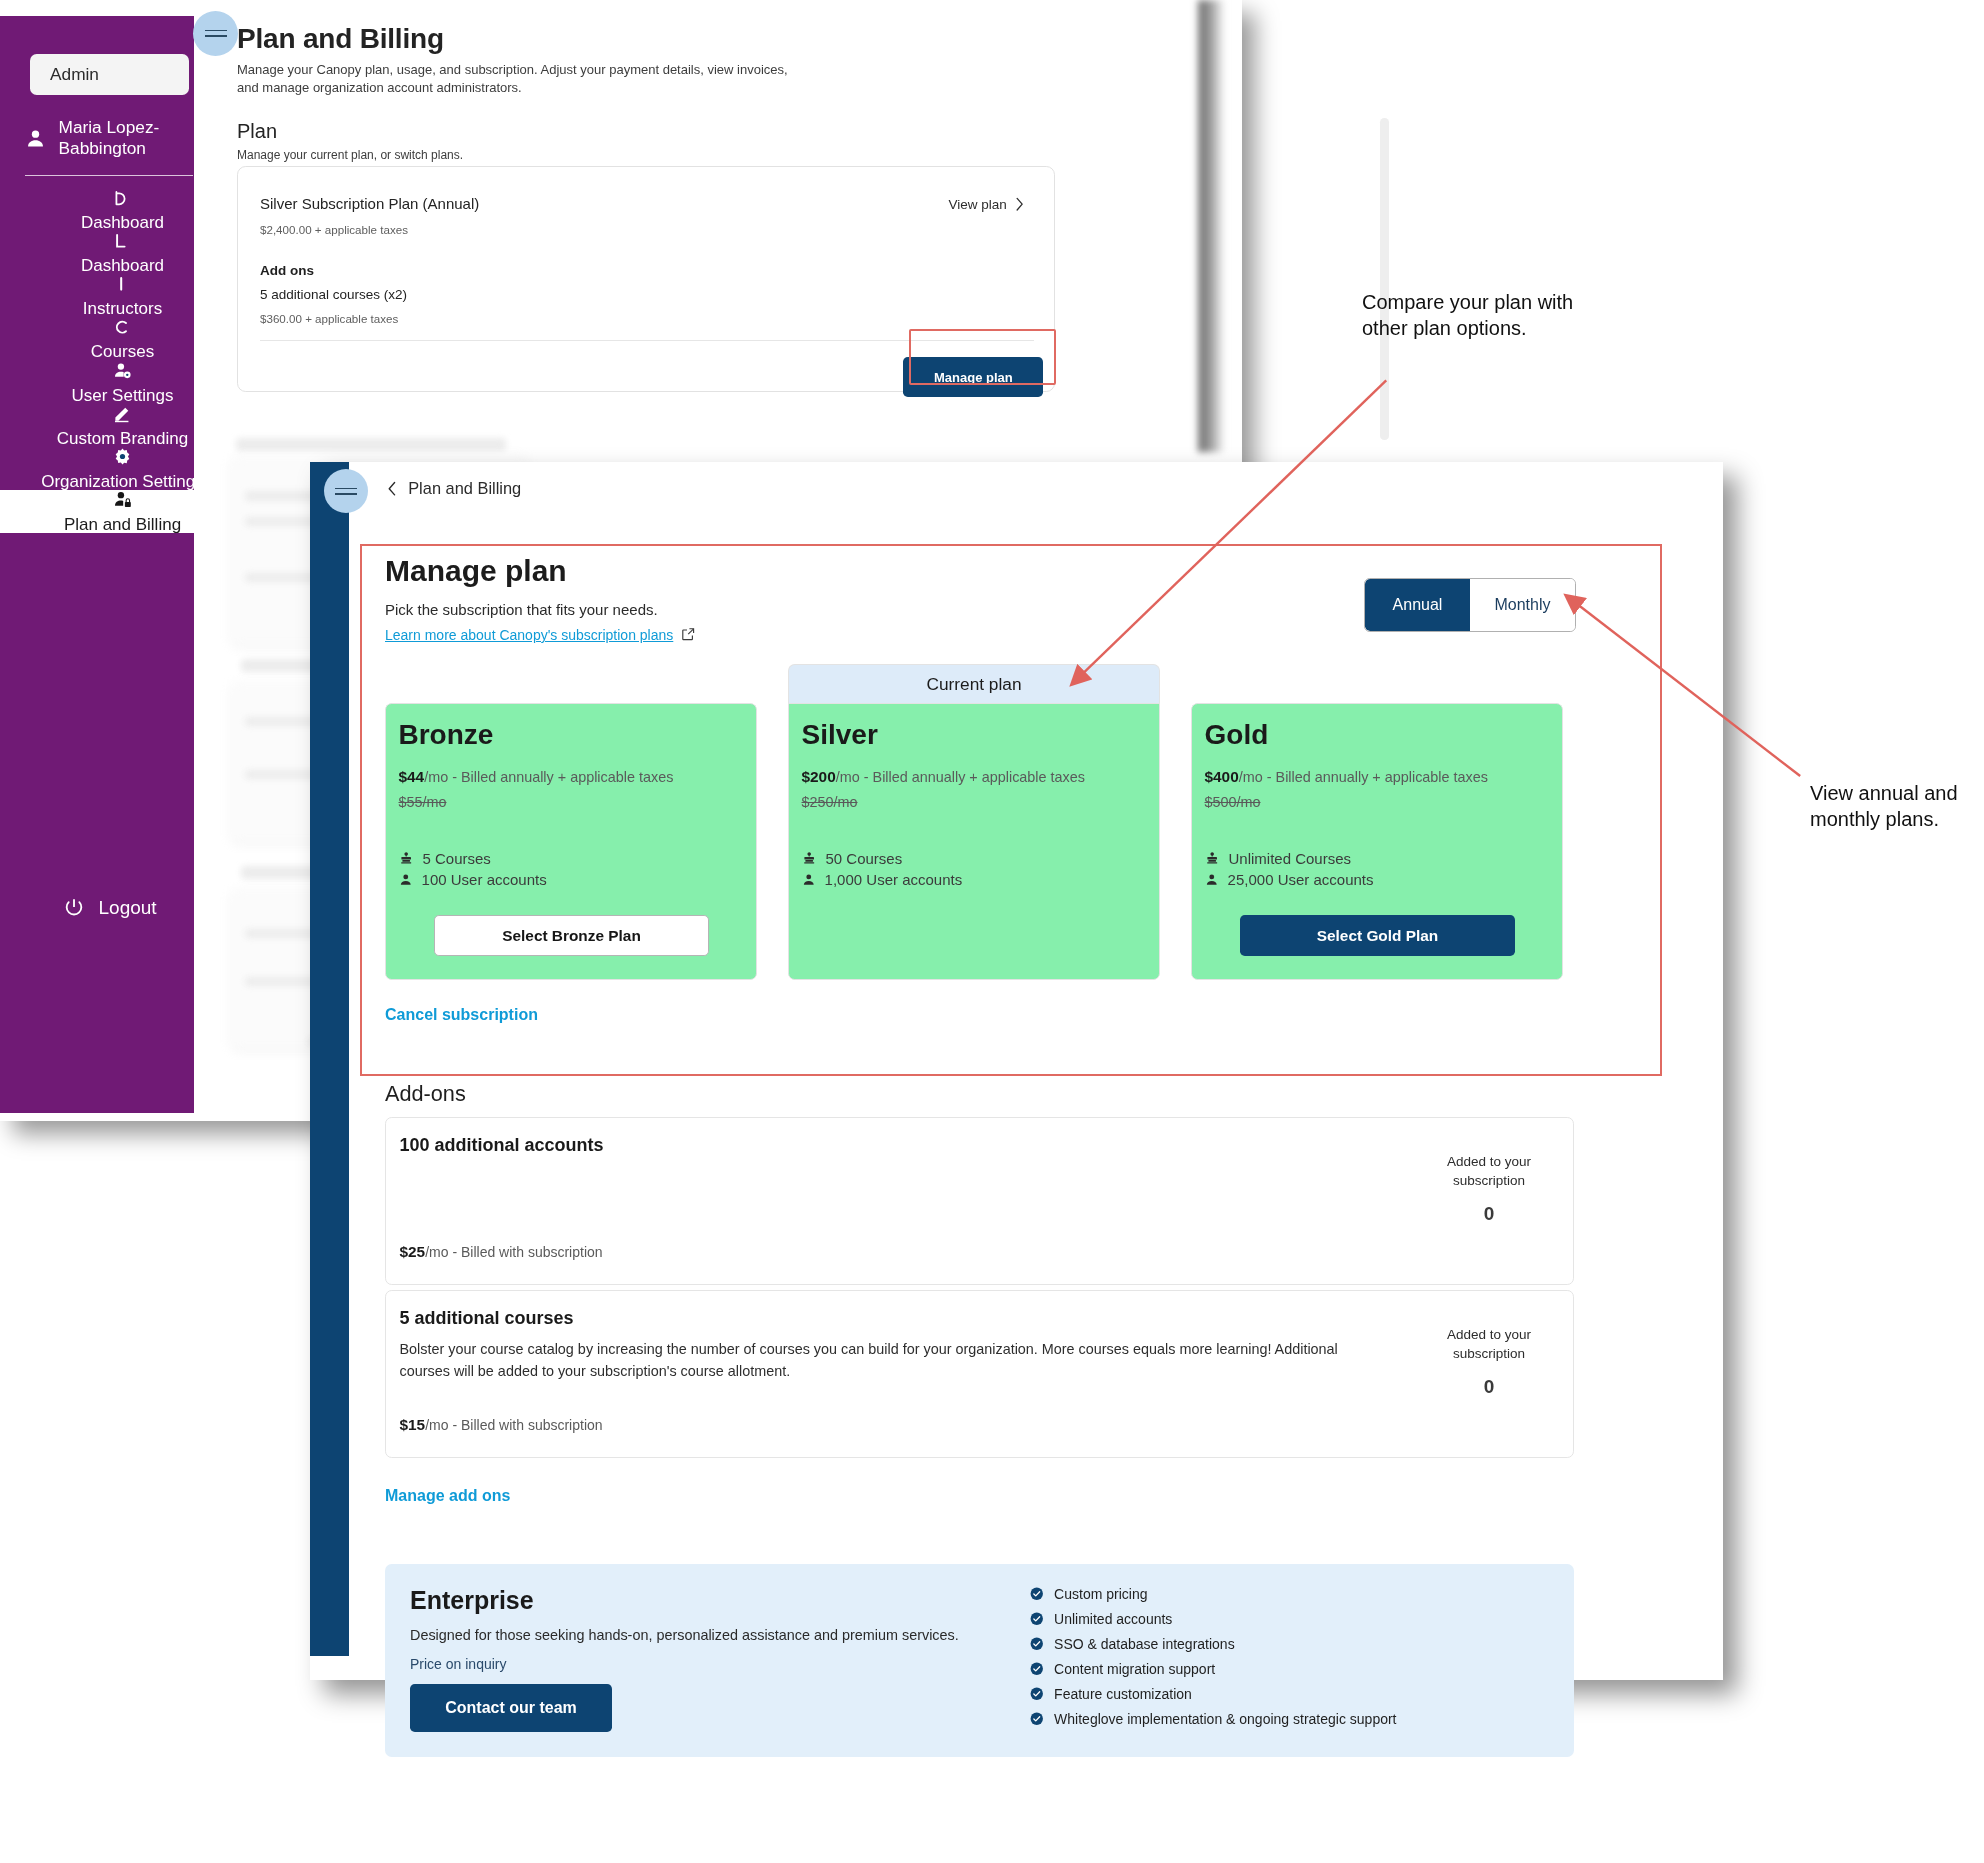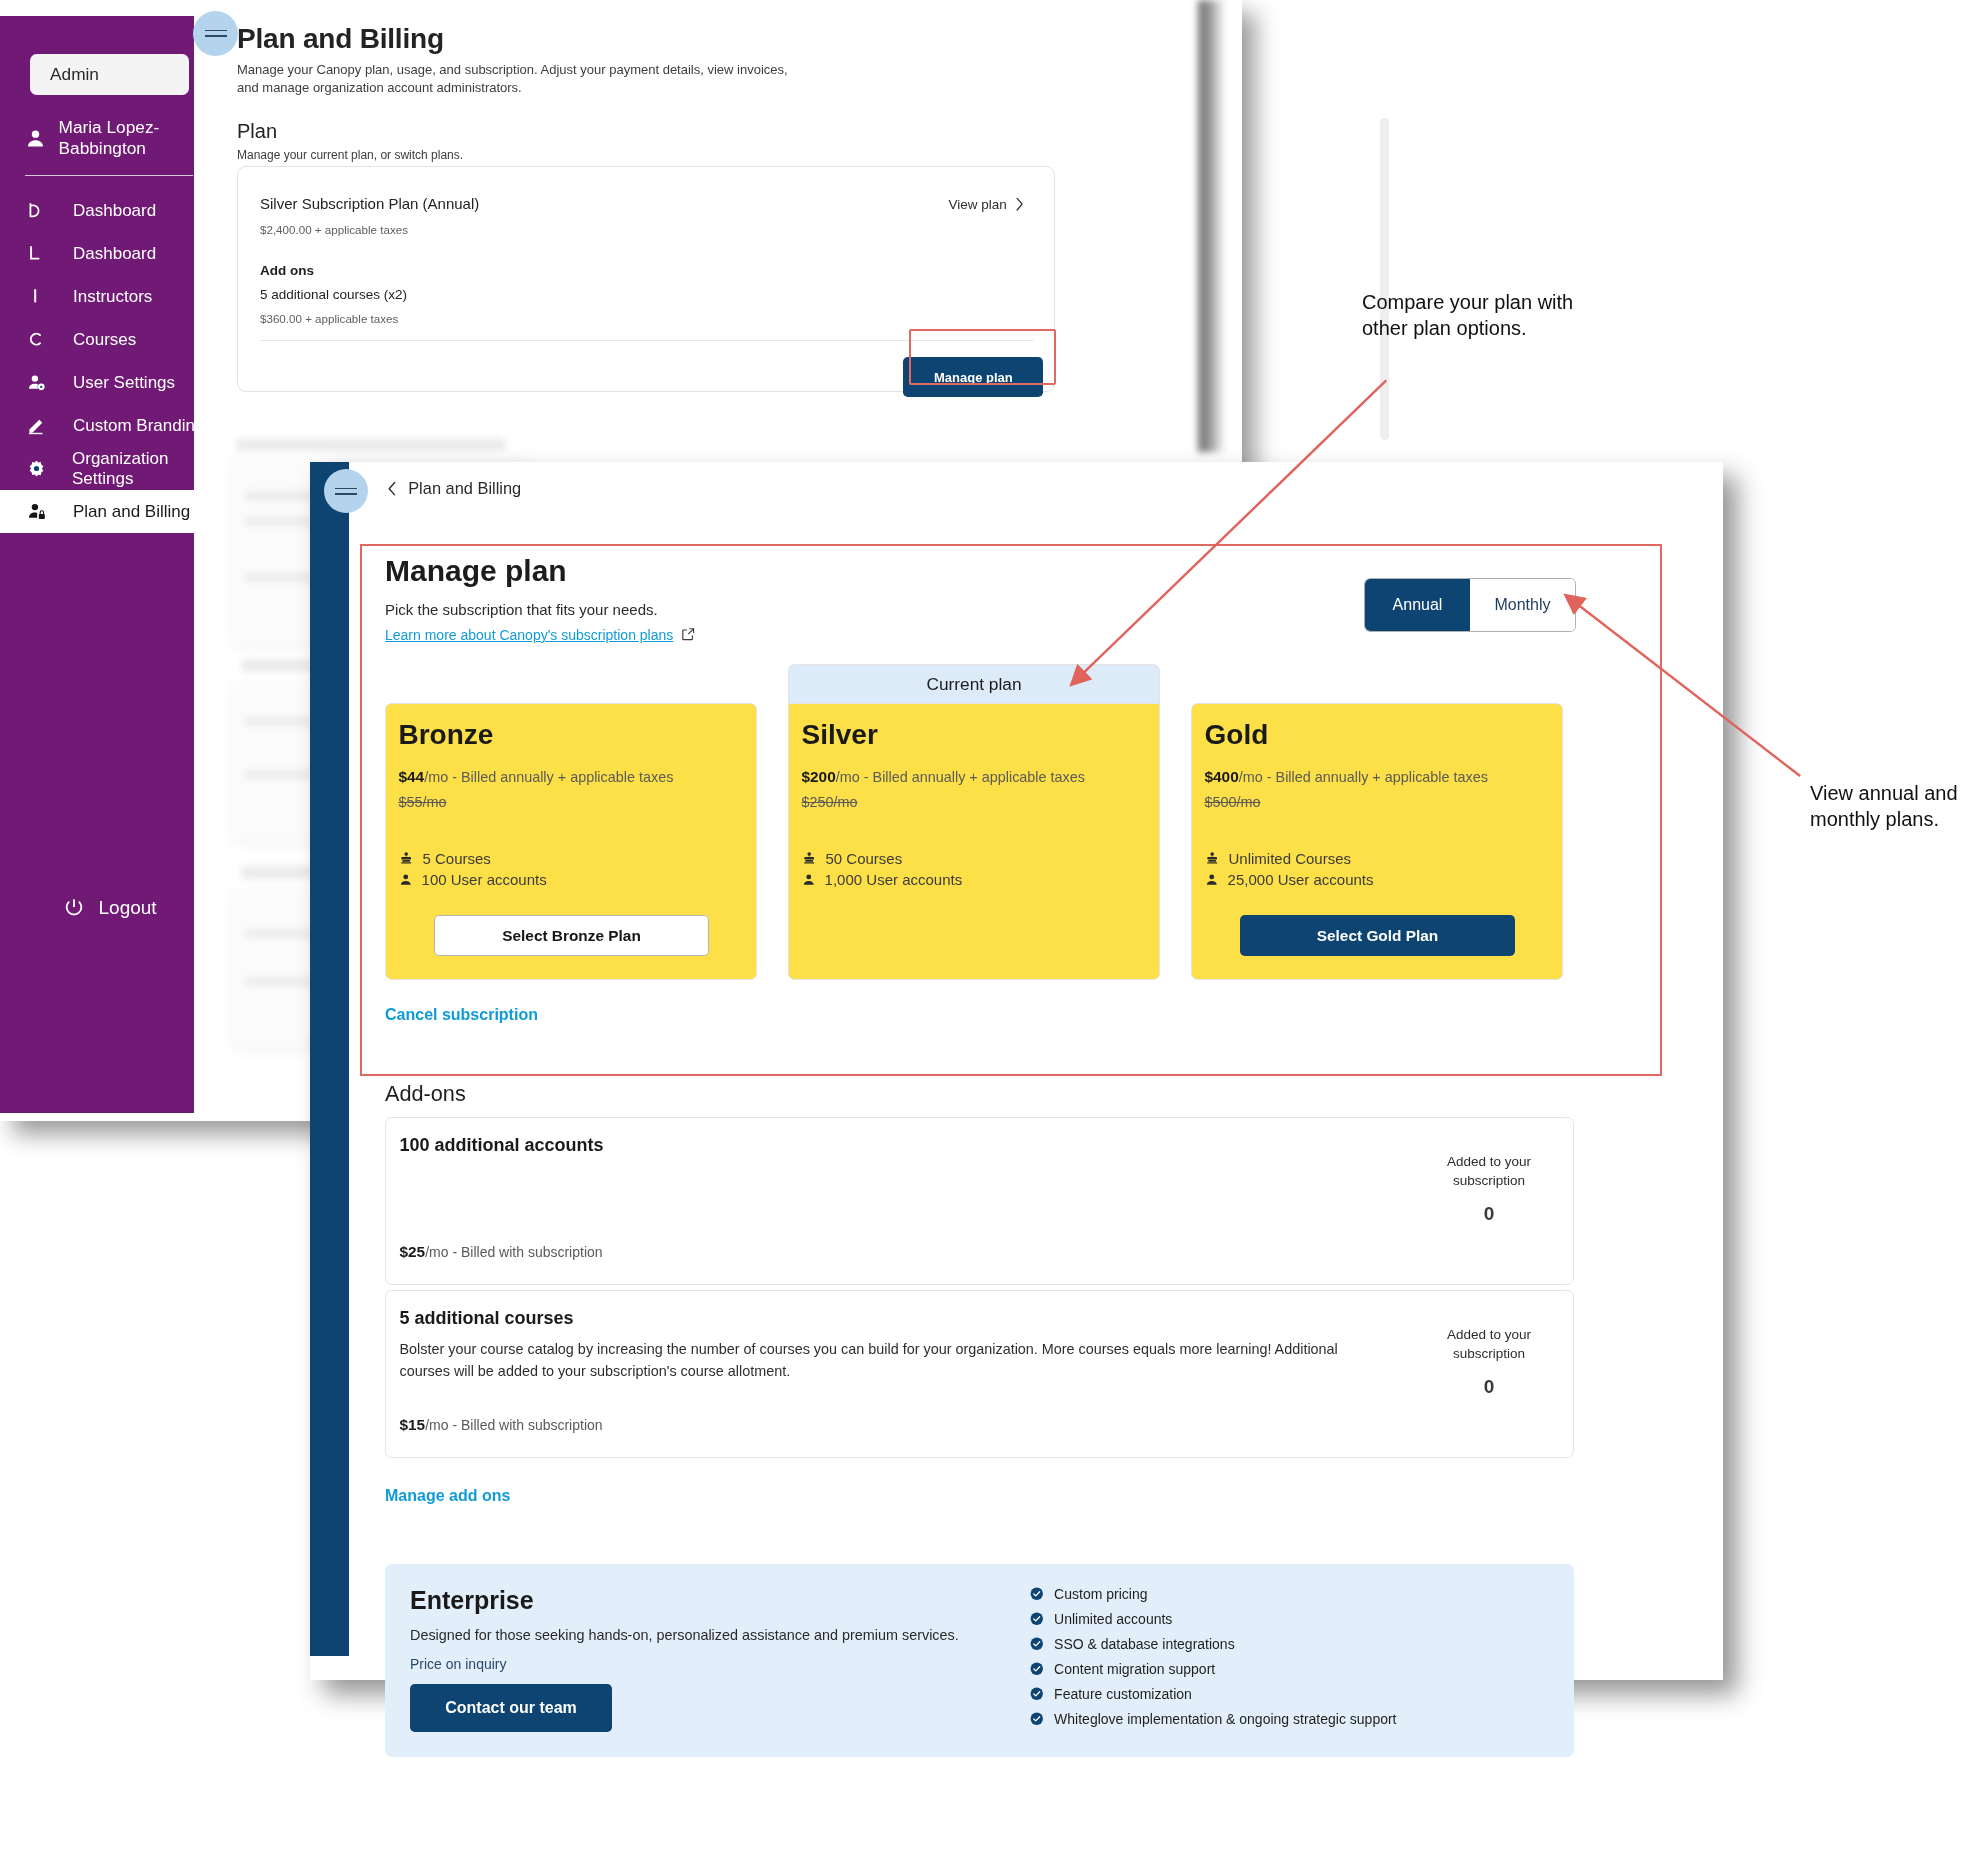--- a/index.html
+++ b/index.html
@@ -32,22 +32,22 @@
     display: flex; align-items: center; gap: 12.5px;
   }
   .user-row .uname { color: #fff; font-size: 17.3px; line-height: 1.22; }
   .sb-divider {
     position: absolute; left: 25px; top: 159px; width: 168px; height: 1px;
     background: rgba(255,255,255,0.75);
   }
   .nav { position: absolute; left: 0; top: 173px; width: 218px; }
   .nav-item {
     display: flex; align-items: center; height: 43px;
-    padding-left: 27px; gap: 26px;
-    color: #ffffff; font-size: 17px;
+    padding-left: 27px; gap: 6px;
+    color: #ffffff; font-size: 17px; flex-direction: column;
   }
   .nav-item .ico { width: 20px; display:flex; align-items:center; justify-content:flex-start; }
   .nav-item.active { background: #ffffff; color: #1b1b1b; }
   .logout {
     position: absolute; left: 63px; top: 881px;
     display:flex; align-items:center; gap: 13.5px;
     color:#fff; font-size: 19px;
   }
   svg { display:block; }
 
@@ -149,21 +149,21 @@
     position:absolute; left:788px; top:664px; width:372px; height:39px;
     background:#ddebf9; border:1px solid #e3e3e3; border-bottom:none;
     border-radius:6.7px 6.7px 0 0;
     display:flex; align-items:center; justify-content:center;
     font-size:17.3px; color:#1c1c1c; z-index:22;
   }
 
   .pcards { position:absolute; left:385px; top:703px; z-index:22; }
   .pcard {
     position:absolute; top:0; width:372px; height:277px;
-    border:1px solid #e3e3e3; border-radius:6.7px; background:#fde047;
+    border:1px solid #e3e3e3; border-radius:6.7px; background:#86efac;
   }
   .pcard.silver { border-radius:0 0 6.7px 6.7px; border-top:1px solid #e3e3e3; }
   .pcard .pc-name { position:absolute; left:12.5px; top:15.4px; font-size:28px; font-weight:bold; color:#1a1a1a; }
   .pcard .pc-price { position:absolute; left:12.5px; top:64px; font-size:14.4px; color:#5a5a5a; }
   .pcard .pc-price b { color:#1a1a1a; font-size:15.4px; }
   .pcard .pc-old { position:absolute; left:12.5px; top:90px; font-size:14.4px; color:#5a5a5a; text-decoration: line-through; }
   .pcard .feat {
     position:absolute; left:12.5px; display:flex; align-items:center; gap:9.6px;
     font-size:15px; color:#3b3b3b;
   }

